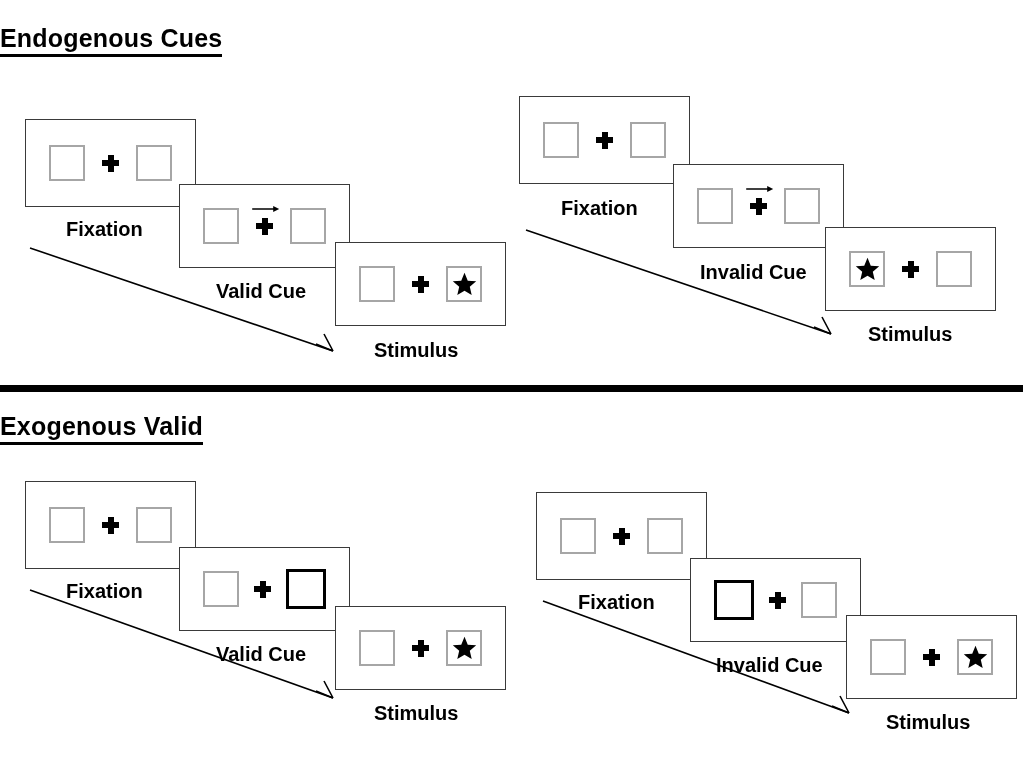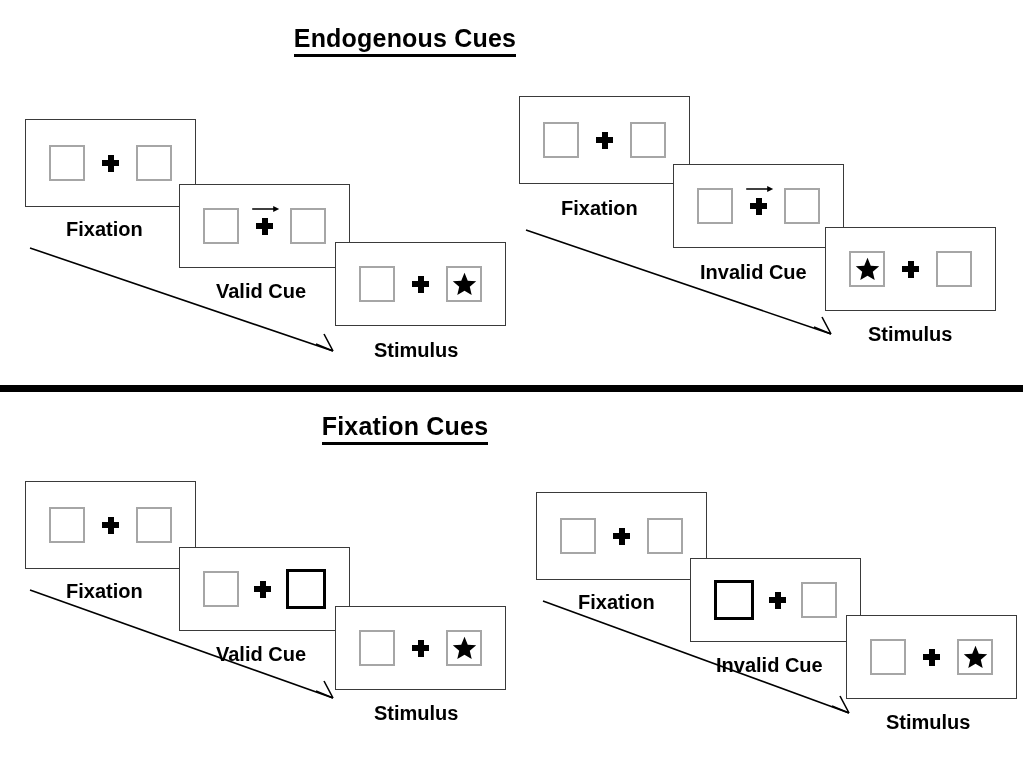--- a/index.html
+++ b/index.html
@@ -3,21 +3,21 @@
 <meta charset="utf-8">
 <style>
   html,body{margin:0;padding:0;background:#ffffff;}
   body{
     width:1023px;height:767px;position:relative;overflow:hidden;
     font-family:"Liberation Sans","DejaVu Sans",sans-serif;
     background:#ffffff;
   }
   .section{position:absolute;left:0;width:1023px;}
   .sec-title{
-    position:absolute;width:810px;text-align:center;
+    position:absolute;width:810px;text-align:left;
     font-weight:bold;font-size:25px;color:#000;letter-spacing:.2px;
   }
   .sec-title span{
     border-bottom:3px solid #000;padding-bottom:1px;display:inline-block;
   }
   .divider{
     position:absolute;left:0;width:1023px;height:7px;background:#000;
   }
 
   
@@ -182,21 +182,21 @@
   </div>
   <div class="caption" style="left:868px;top:323px;">Stimulus</div>
 
 </div>
 
 <div class="divider" style="top:385px;"></div>
 
 <div class="section" style="top:392px;height:375px;">
 
   <div class="sec-title" style="top:20px;">
-    <span>Fixation Cues</span>
+    <span>Exogenous Valid</span>
   </div>
 
   <div class="flow-arrow" style="left:28px;top:194px;">
     <svg width="320" height="125" viewBox="0 0 320 125">
       <line x1="2" y1="4" x2="305" y2="112" stroke="#000" stroke-width="1.6"></line>
       <path d="M305,112 L288,105 M305,112 L296,95" stroke="#000" stroke-width="1.6" fill="none"></path>
     </svg>
   </div>
 
   <div class="panel" style="left:25px;top:89px;width:171px;height:88px;">

